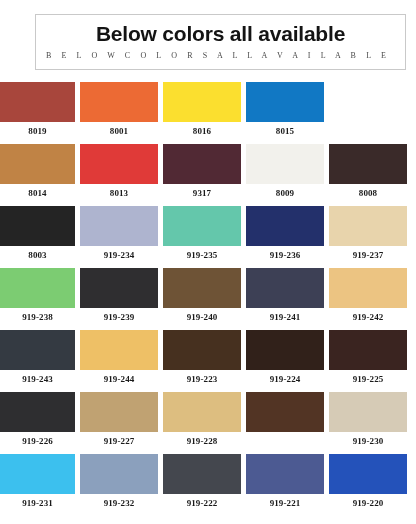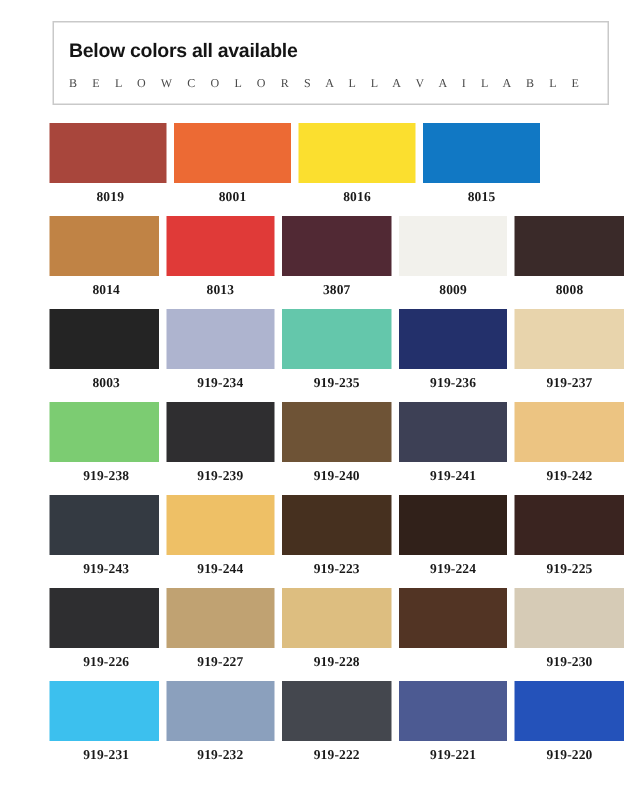--- a/index.html
+++ b/index.html
@@ -24,23 +24,24 @@
     border: 1px solid #c9c9c9;
     background: #ffffff;
     padding: 6px 10px 7px 10px;
     box-sizing: border-box;
     width: 371px;
     margin-left: 0;
   }
   .header-title {
     font-family: "Liberation Sans", sans-serif;
     font-weight: bold;
-    font-size: 13px;
+    font-size: 21px;
     line-height: 25px;
     color: #141414;
+    text-align: center;
     letter-spacing: -0.2px;
     white-space: nowrap;
   }
   .header-sub {
     font-family: "Liberation Serif", serif;
     font-size: 8px;
     line-height: 12px;
     color: #4a4a4a;
     letter-spacing: 4.1px;
     margin-top: 4px;
@@ -49,21 +50,20 @@
 
   
   .grid {
     margin-top: 12px;
     padding-left: 0;
     box-sizing: border-box;
   }
   .grid-row {
     display: flex;
     margin-bottom: 4px;
-    padding-left: 36px;
   }
   .cell {
     width: 78px;
     margin-right: 5px;
     box-sizing: border-box;
   }
   .grid-row .cell:first-child {
     margin-left: -3px;
   }
   .grid-row .cell:last-child {
@@ -121,21 +121,21 @@
       <div class="cell">
         <div class="swatch" style="background: rgb(192, 131, 69);"></div>
         <div class="swatch-label">8014</div>
       </div>
       <div class="cell">
         <div class="swatch" style="background: rgb(224, 58, 56);"></div>
         <div class="swatch-label">8013</div>
       </div>
       <div class="cell">
         <div class="swatch" style="background: rgb(81, 41, 52);"></div>
-        <div class="swatch-label">3807</div>
+        <div class="swatch-label">9317</div>
       </div>
       <div class="cell">
         <div class="swatch" style="background: rgb(242, 241, 236);"></div>
         <div class="swatch-label">8009</div>
       </div>
       <div class="cell">
         <div class="swatch" style="background: rgb(58, 42, 41);"></div>
         <div class="swatch-label">8008</div>
       </div>
     </div>

